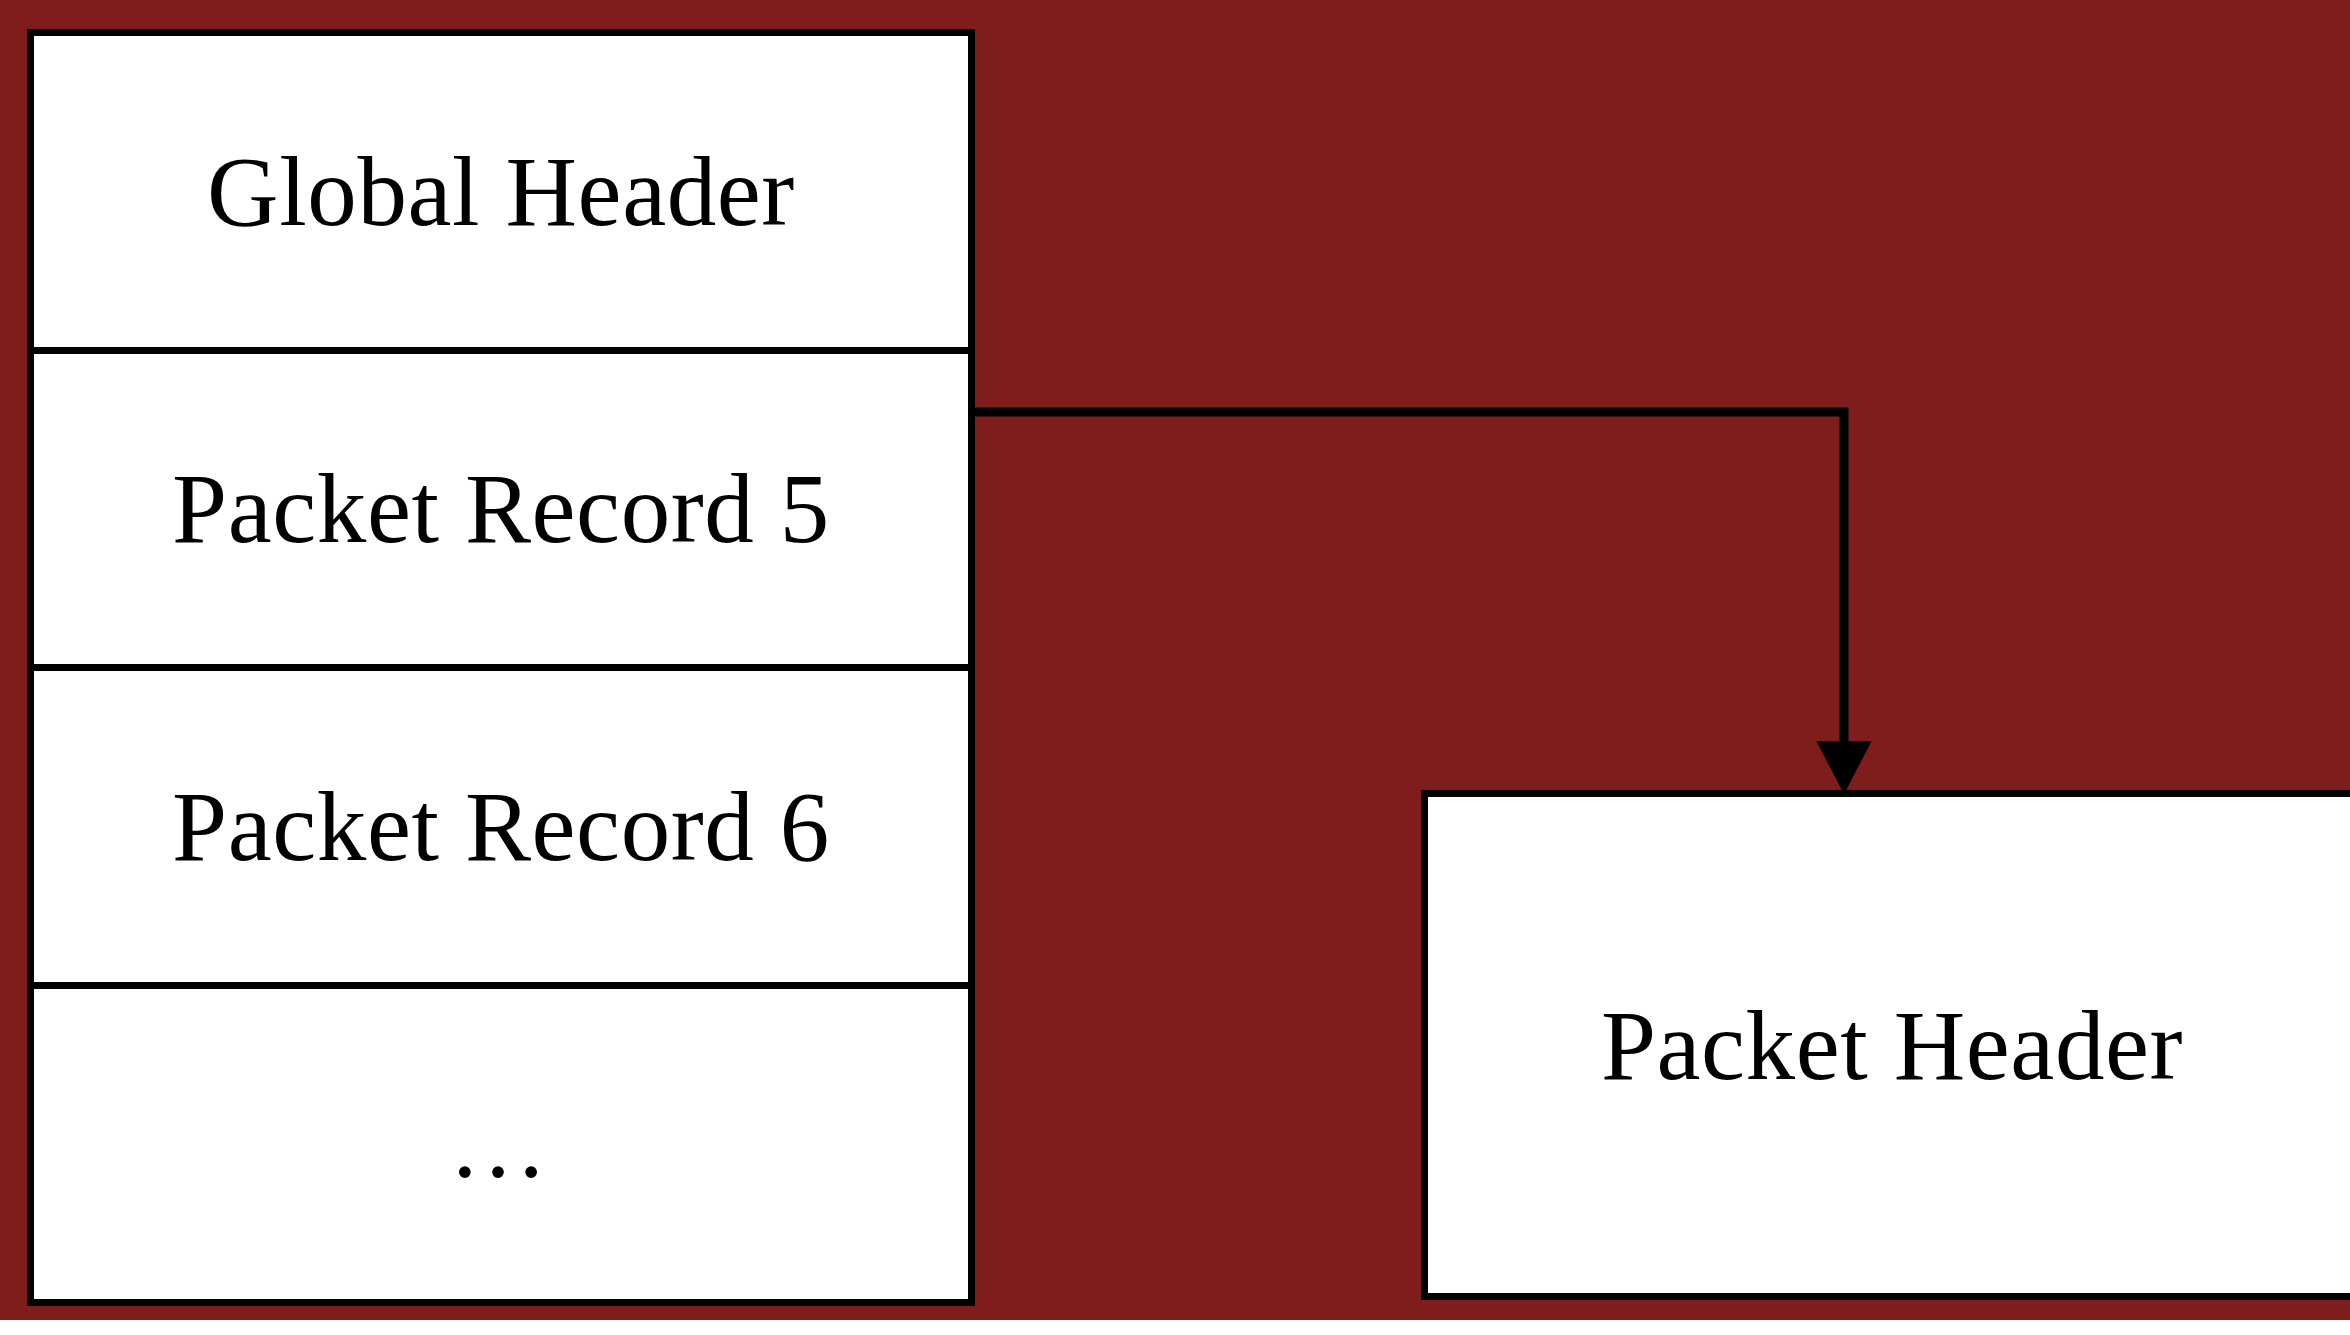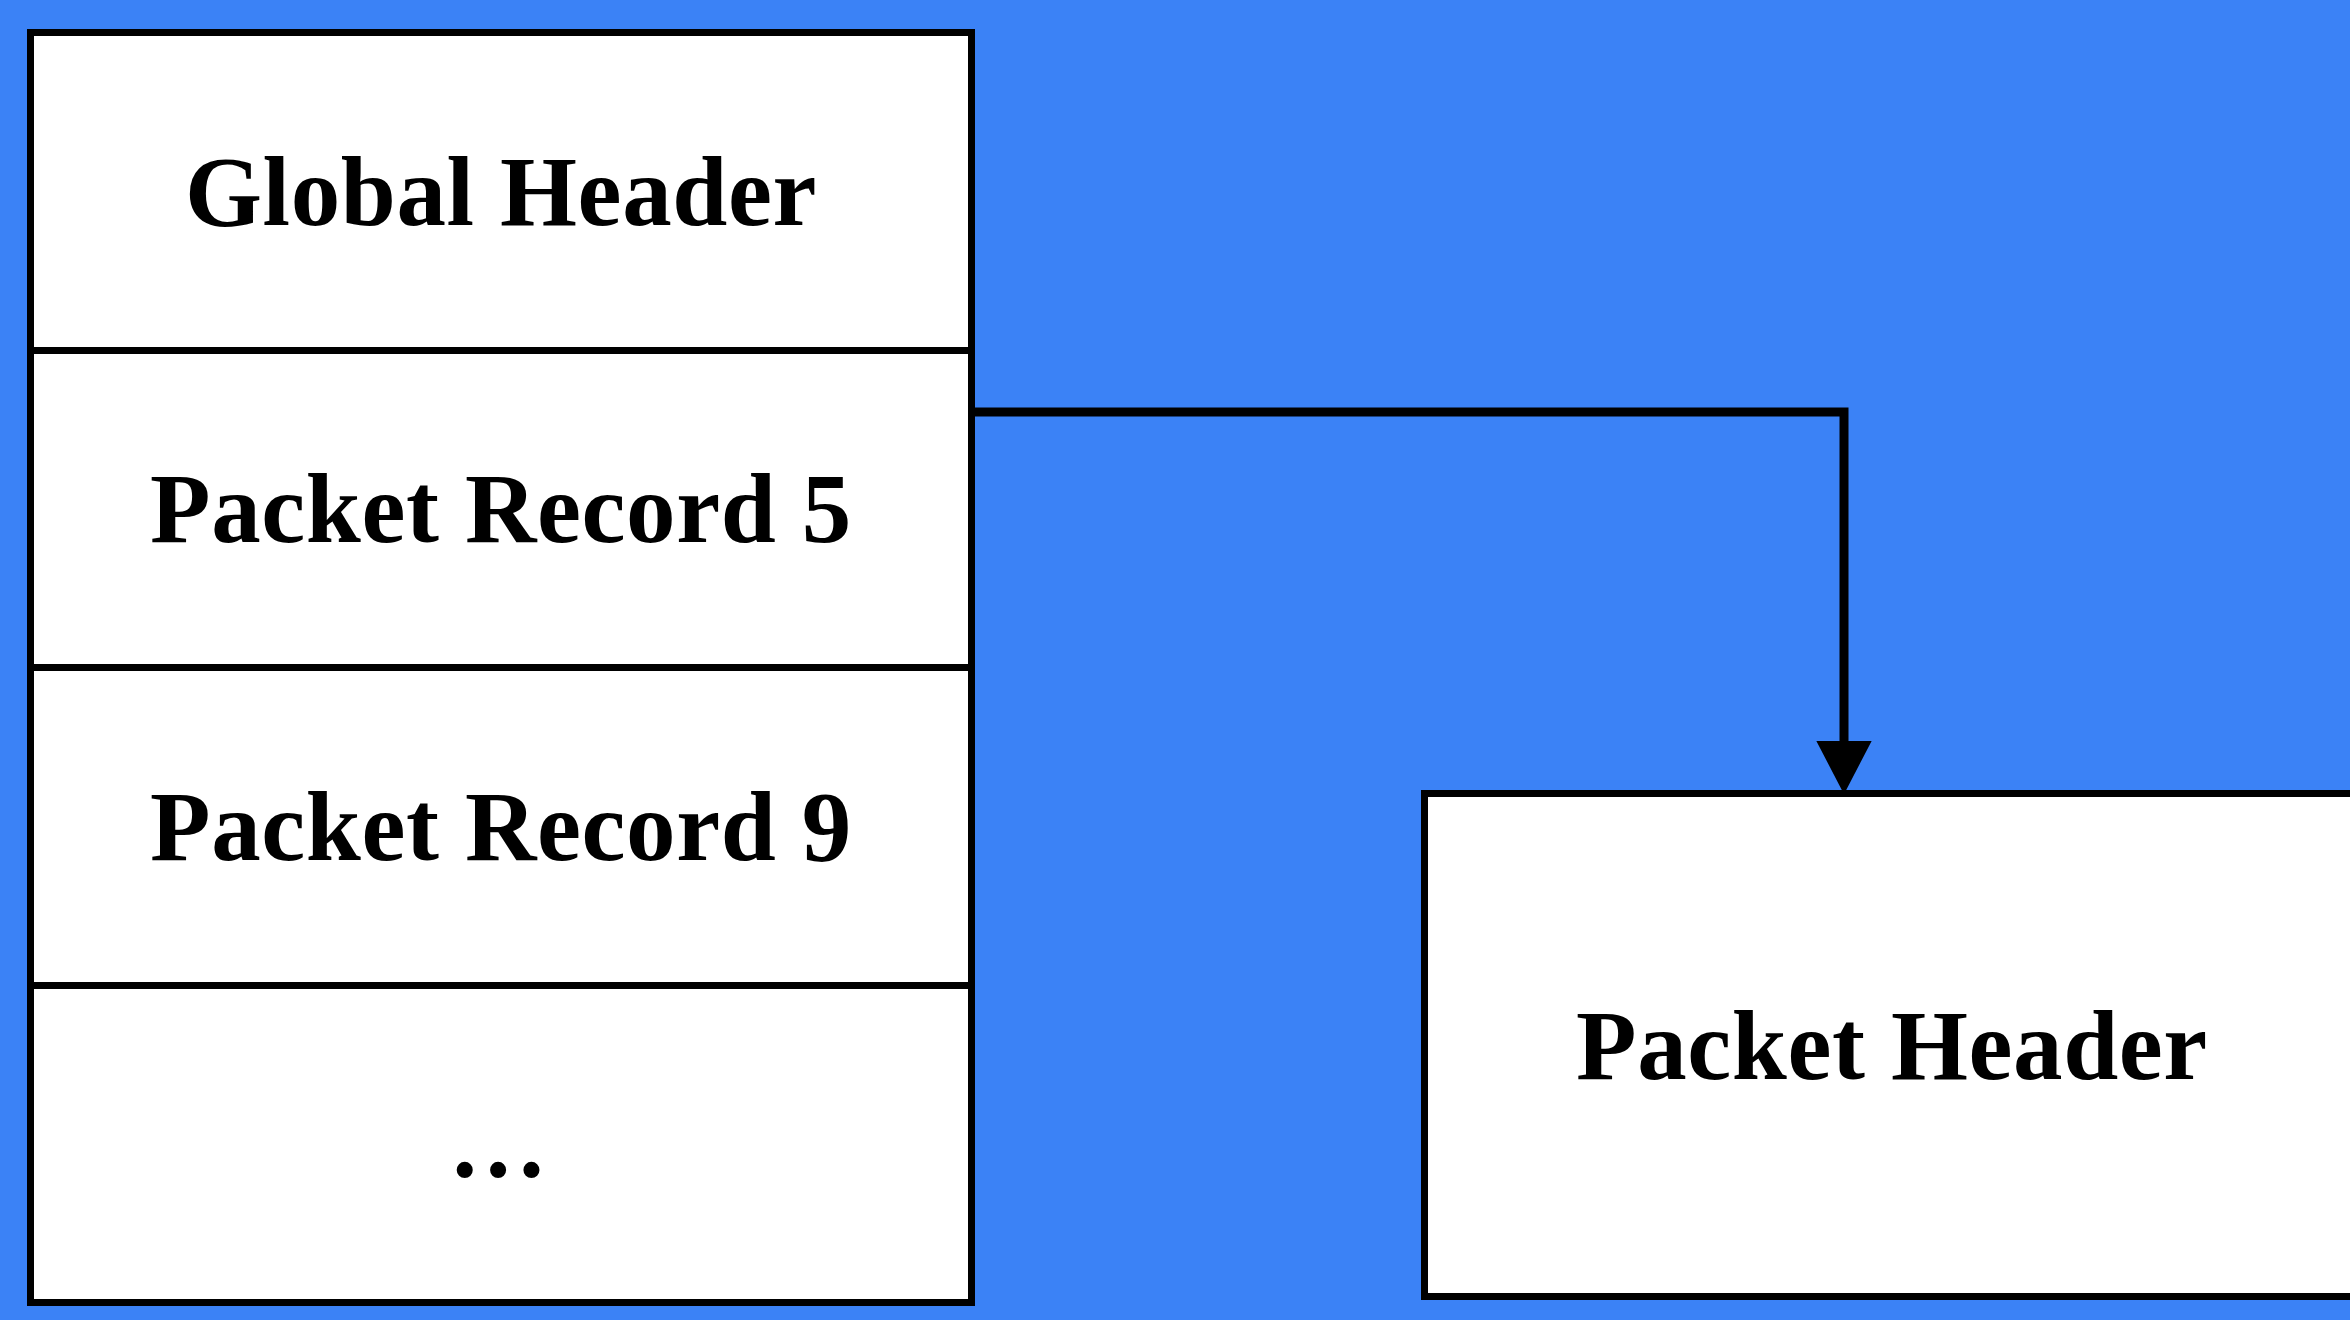--- a/index.html
+++ b/index.html
@@ -9,23 +9,22 @@
     background: #ffffff;
   }
   body {
     font-family: "Liberation Serif", "DejaVu Serif", serif;
     color: #000000;
   }
   #canvas {
     position: relative;
     width: 2350px;
     height: 1320px;
-    background: #3b82f6;
+    background: #7f1d1d;
     overflow: hidden;
-    font-weight: bold;
   }
 
   
   .stack {
     position: absolute;
     box-sizing: border-box;
     border: 7px solid #000000;
     background: #ffffff;
     display: flex;
     flex-direction: column;
@@ -85,21 +84,21 @@
 <div id="canvas">
 
   <div class="stack" id="file-structure-box">
     <div class="cell">
       <span class="cell-label">Global Header</span>
     </div>
     <div class="cell">
       <span class="cell-label">Packet Record 5</span>
     </div>
     <div class="cell">
-      <span class="cell-label">Packet Record 9</span>
+      <span class="cell-label">Packet Record 6</span>
     </div>
     <div class="cell">
       <span class="cell-label ellipsis">…</span>
     </div>
   </div>
 
   <div class="stack" id="packet-record-box">
     <div class="cell">
       <span class="cell-label">Packet Header</span>
     </div>

